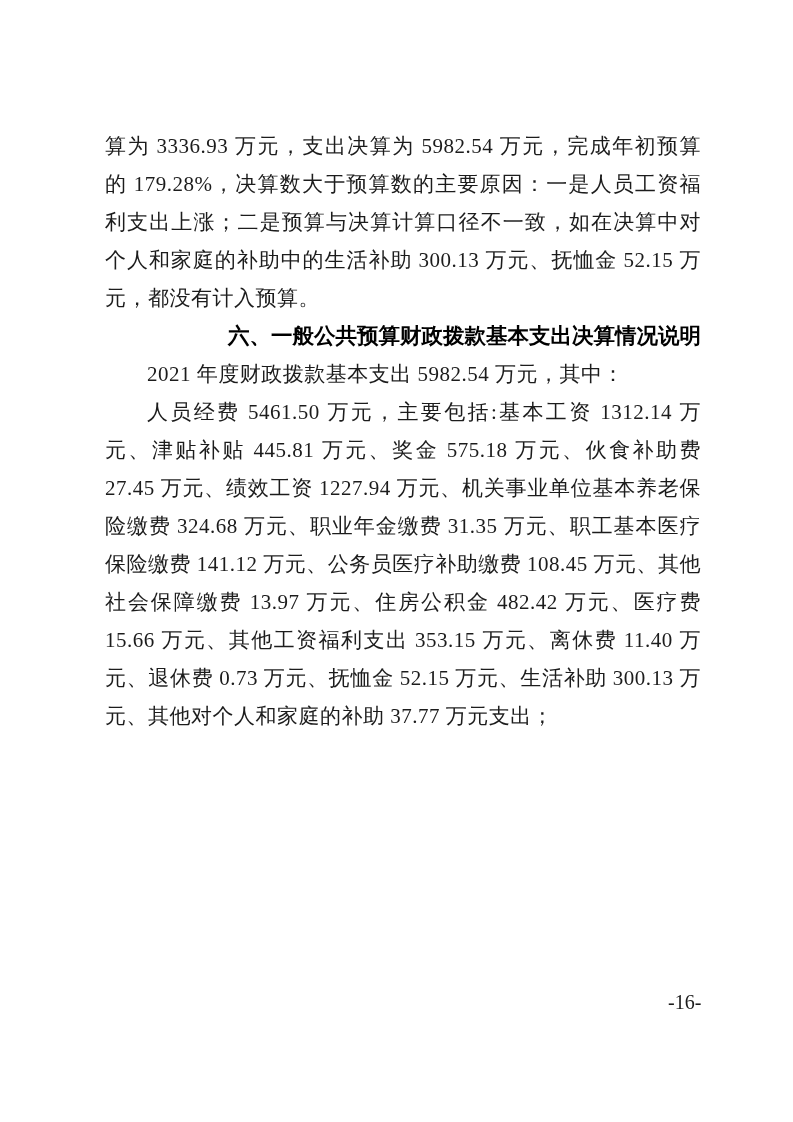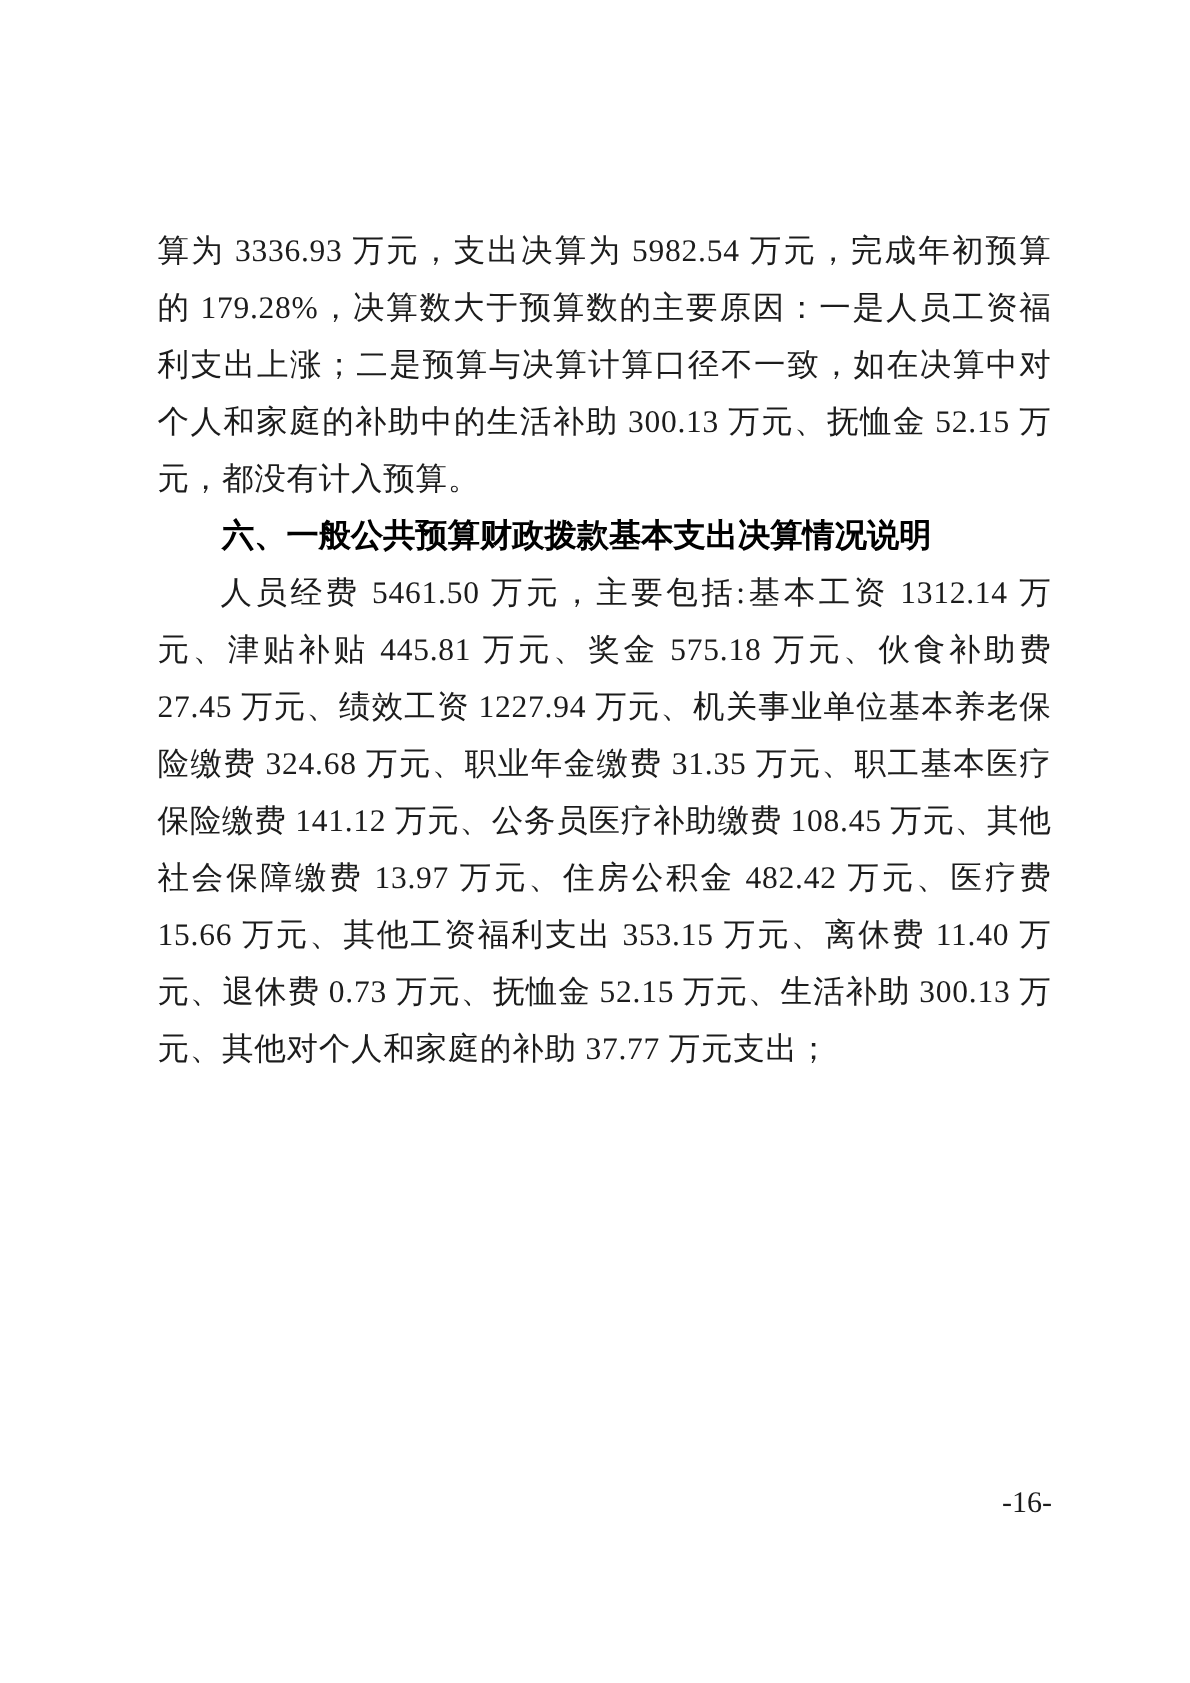--- a/index.html
+++ b/index.html
@@ -11,21 +11,21 @@
     position: relative;
     width: 793px;
     height: 1122px;
     background: #ffffff;
     overflow: hidden;
     font-family: "Liberation Serif", "DejaVu Serif", serif;
     color: #1c1c1c;
   }
   .content {
     position: absolute;
-    top: 148px;
+    top: 127px;
     left: 105px;
     width: 596px;
   }
   .para {
     margin: 0;
     font-size: 21px;
     line-height: 38px;
     text-align: justify;
     text-justify: inter-character;
     letter-spacing: 0.5px;
@@ -38,21 +38,21 @@
     font-weight: bold;
     color: #000000;
   }
   .section-heading {
     margin: 0;
     font-family: "Liberation Sans", "DejaVu Sans", sans-serif;
     font-weight: bold;
     font-size: 21.5px;
     line-height: 38px;
     color: #000000;
-    text-align: left;
+    text-align: right;
   }
   .page-number {
     position: absolute;
     top: 990px;
     left: 668px;
     font-size: 20px;
     line-height: 24px;
     color: #1c1c1c;
     font-family: "Liberation Serif", "DejaVu Serif", serif;
   }
@@ -62,19 +62,20 @@
 
 <div class="page">
   <div class="content">
 
     <p class="para">算为 3336.93 万元，支出决算为 5982.54 万元，完成年初预算的 179.28%，决算数大于预算数的主要原因：一是人员工资福利支出上涨；二是预算与决算计算口径不一致，如在决算中对个人和家庭的补助中的生活补助 300.13 万元、抚恤金 52.15 万元，都没有计入预算。</p>
 
 
 
     <h2 class="section-heading indent">六、一般公共预算财政拨款基本支出决算情况说明</h2>
 
+    <p class="para indent">2021 年度财政拨款基本支出 5982.54 万元，其中：</p>
 
     <p class="para indent">人员经费 5461.50 万元，主要包括:基本工资 1312.14 万元、津贴补贴 445.81 万元、奖金 575.18 万元、伙食补助费 27.45 万元、绩效工资 1227.94 万元、机关事业单位基本养老保险缴费 324.68 万元、职业年金缴费 31.35 万元、职工基本医疗保险缴费 141.12 万元、公务员医疗补助缴费 108.45 万元、其他社会保障缴费 13.97 万元、住房公积金 482.42 万元、医疗费 15.66 万元、其他工资福利支出 353.15 万元、离休费 11.40 万元、退休费 0.73 万元、抚恤金 52.15 万元、生活补助 300.13 万元、其他对个人和家庭的补助 37.77 万元支出；</p>
 
   </div>
 
   <div class="page-number">-16-</div>
 </div>
 
 </body></html>

